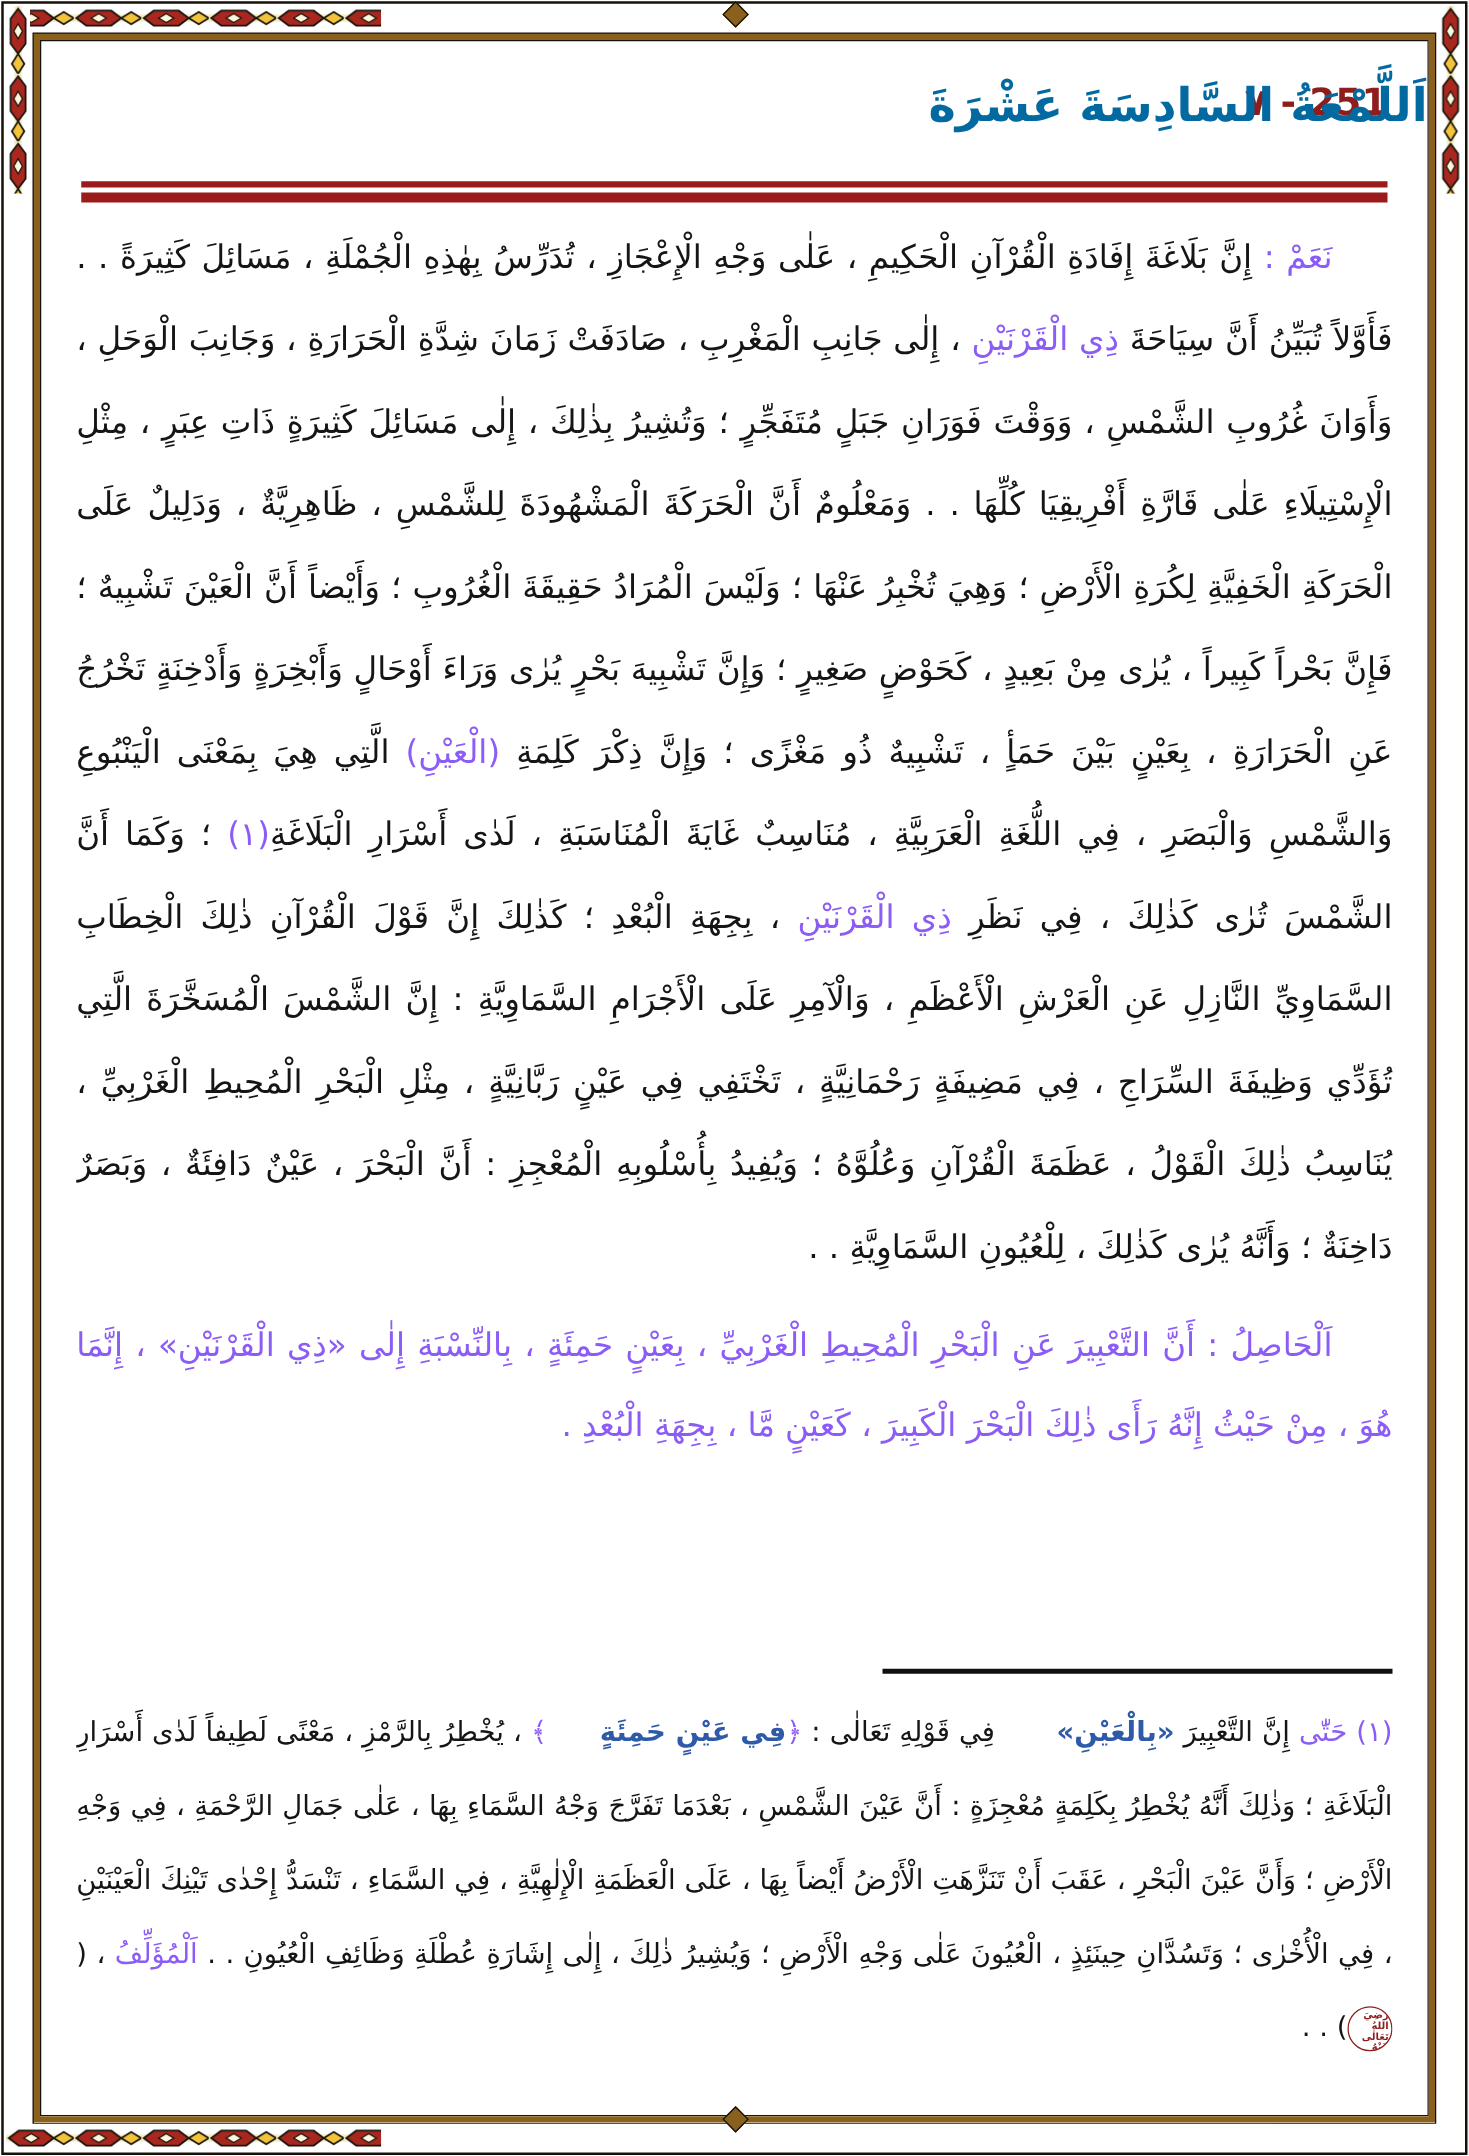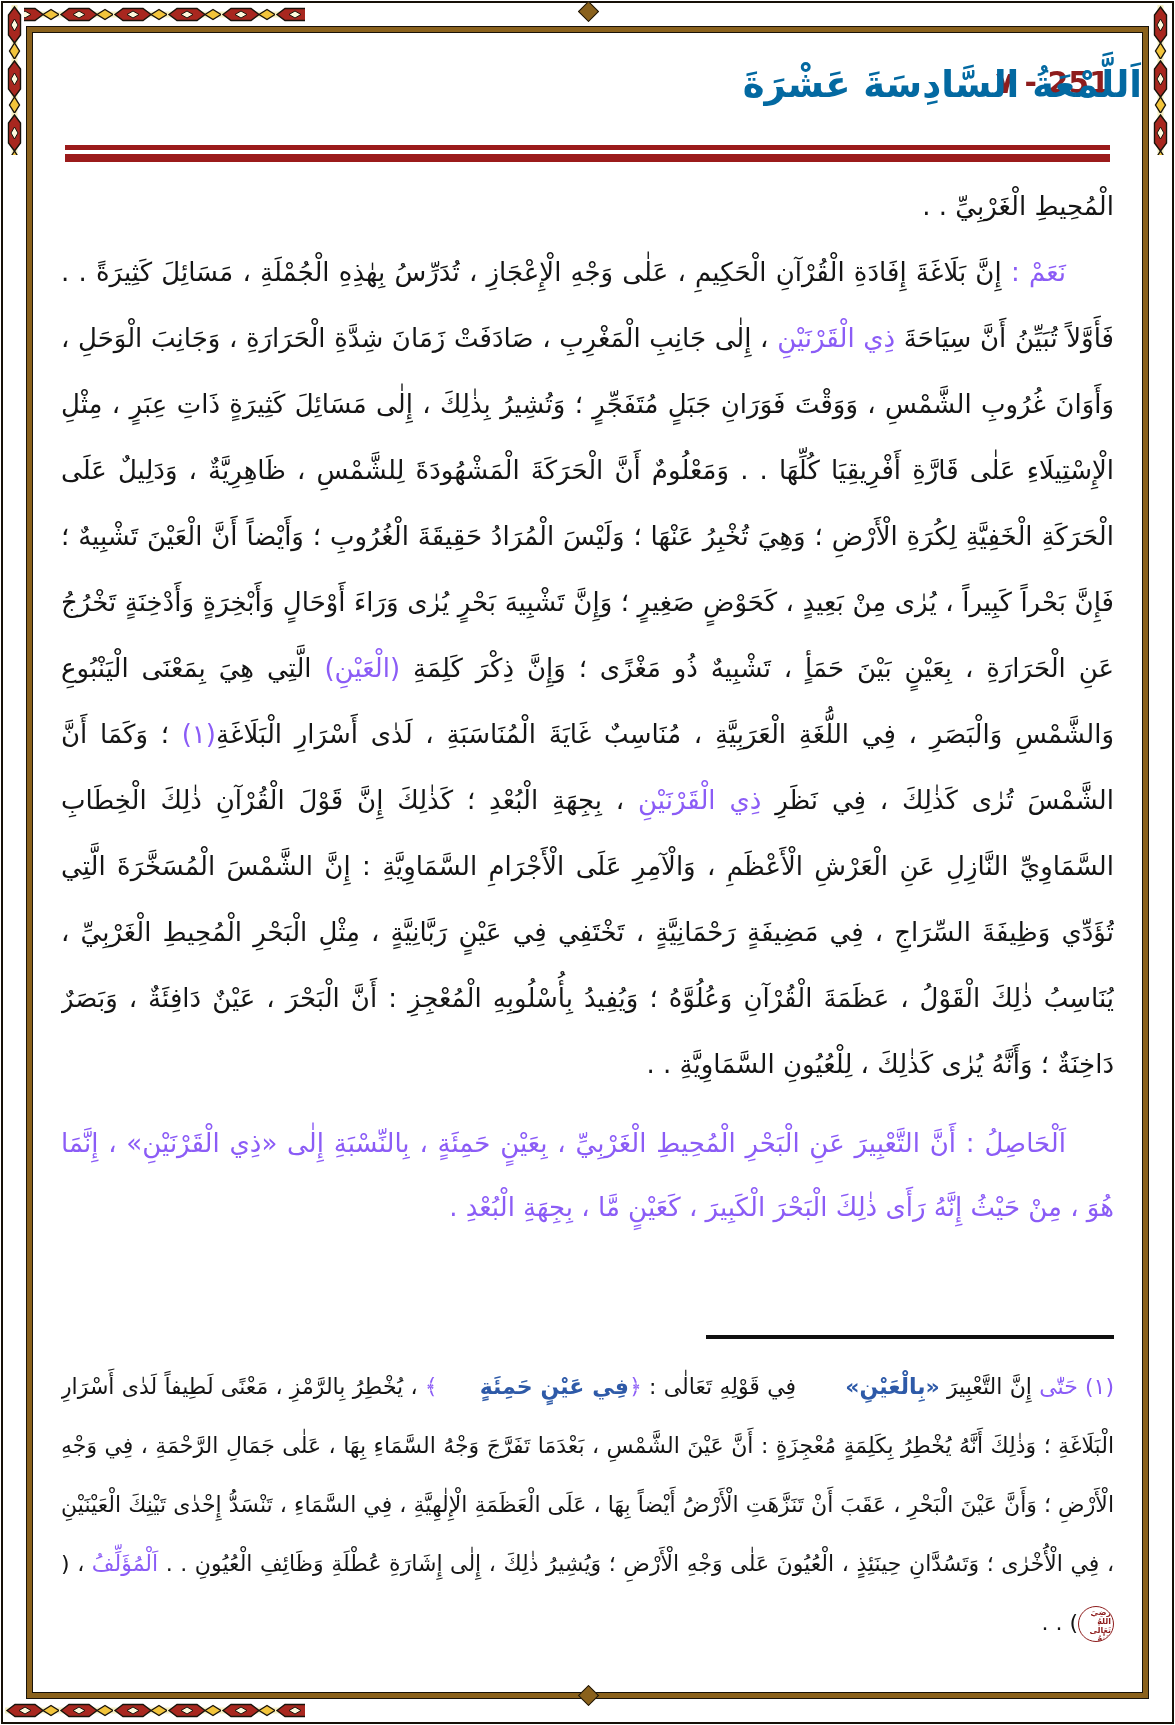--- a/index.html
+++ b/index.html
@@ -146,21 +146,20 @@
   <div class="center-marker top"></div>
   <div class="center-marker bottom"></div>
 
   <div class="content">
 
     <div class="page-number">251 - ٧</div>
     <div class="page-title">اَللَّمْعَةُ السَّادِسَةَ عَشْرَةَ</div>
     <div class="double-rule"></div>
 
     <div class="body-text">
-      <p class="para no-indent"><span class="c-black">الْمُحِيطِ الْغَرْبِيِّ . .</span></p>
       <p class="para"><span class="c-red">نَعَمْ : </span><span class="c-black">إِنَّ بَلَاغَةَ إِفَادَةِ الْقُرْآنِ الْحَكِيمِ ، عَلٰى وَجْهِ الْإِعْجَازِ ، تُدَرِّسُ بِهٰذِهِ الْجُمْلَةِ ، مَسَائِلَ كَثِيرَةً . . فَأَوَّلاً تُبَيِّنُ أَنَّ سِيَاحَةَ </span><span class="c-red">ذِي الْقَرْنَيْنِ</span><span class="c-black"> ، إِلٰى جَانِبِ الْمَغْرِبِ ، صَادَفَتْ زَمَانَ شِدَّةِ الْحَرَارَةِ ، وَجَانِبَ الْوَحَلِ ، وَأَوَانَ غُرُوبِ الشَّمْسِ ، وَوَقْتَ فَوَرَانِ جَبَلٍ مُتَفَجِّرٍ ؛ وَتُشِيرُ بِذٰلِكَ ، إِلٰى مَسَائِلَ كَثِيرَةٍ ذَاتِ عِبَرٍ ، مِثْلِ الْإِسْتِيلَاءِ عَلٰى قَارَّةِ أَفْرِيقِيَا كُلِّهَا . . وَمَعْلُومٌ أَنَّ الْحَرَكَةَ الْمَشْهُودَةَ لِلشَّمْسِ ، ظَاهِرِيَّةٌ ، وَدَلِيلٌ عَلَى الْحَرَكَةِ الْخَفِيَّةِ لِكُرَةِ الْأَرْضِ ؛ وَهِيَ تُخْبِرُ عَنْهَا ؛ وَلَيْسَ الْمُرَادُ حَقِيقَةَ الْغُرُوبِ ؛ وَأَيْضاً أَنَّ الْعَيْنَ تَشْبِيهٌ ؛ فَإِنَّ بَحْراً كَبِيراً ، يُرٰى مِنْ بَعِيدٍ ، كَحَوْضٍ صَغِيرٍ ؛ وَإِنَّ تَشْبِيهَ بَحْرٍ يُرٰى وَرَاءَ أَوْحَالٍ وَأَبْخِرَةٍ وَأَدْخِنَةٍ تَخْرُجُ عَنِ الْحَرَارَةِ ، بِعَيْنٍ بَيْنَ حَمَأٍ ، تَشْبِيهٌ ذُو مَغْزًى ؛ وَإِنَّ ذِكْرَ كَلِمَةِ </span><span class="c-red">(الْعَيْنِ)</span><span class="c-black"> الَّتِي هِيَ بِمَعْنَى الْيَنْبُوعِ وَالشَّمْسِ وَالْبَصَرِ ، فِي اللُّغَةِ الْعَرَبِيَّةِ ، مُنَاسِبٌ غَايَةَ الْمُنَاسَبَةِ ، لَدٰى أَسْرَارِ الْبَلَاغَةِ</span><span class="c-red">(١)</span><span class="c-black"> ؛ وَكَمَا أَنَّ الشَّمْسَ تُرٰى كَذٰلِكَ ، فِي نَظَرِ </span><span class="c-red">ذِي الْقَرْنَيْنِ</span><span class="c-black"> ، بِجِهَةِ الْبُعْدِ ؛ كَذٰلِكَ إِنَّ قَوْلَ الْقُرْآنِ ذٰلِكَ الْخِطَابِ السَّمَاوِيِّ النَّازِلِ عَنِ الْعَرْشِ الْأَعْظَمِ ، وَالْآمِرِ عَلَى الْأَجْرَامِ السَّمَاوِيَّةِ : إِنَّ الشَّمْسَ الْمُسَخَّرَةَ الَّتِي تُؤَدِّي وَظِيفَةَ السِّرَاجِ ، فِي مَضِيفَةٍ رَحْمَانِيَّةٍ ، تَخْتَفِي فِي عَيْنٍ رَبَّانِيَّةٍ ، مِثْلِ الْبَحْرِ الْمُحِيطِ الْغَرْبِيِّ ، يُنَاسِبُ ذٰلِكَ الْقَوْلُ ، عَظَمَةَ الْقُرْآنِ وَعُلُوَّهُ ؛ وَيُفِيدُ بِأُسْلُوبِهِ الْمُعْجِزِ : أَنَّ الْبَحْرَ ، عَيْنٌ دَافِئَةٌ ، وَبَصَرٌ دَاخِنَةٌ ؛ وَأَنَّهُ يُرٰى كَذٰلِكَ ، لِلْعُيُونِ السَّمَاوِيَّةِ . .</span></p>
       <p class="para hasil"><span class="c-red">اَلْحَاصِلُ : أَنَّ التَّعْبِيرَ عَنِ الْبَحْرِ الْمُحِيطِ الْغَرْبِيِّ ، بِعَيْنٍ حَمِئَةٍ ، بِالنِّسْبَةِ إِلٰى «ذِي الْقَرْنَيْنِ» ، إِنَّمَا هُوَ ، مِنْ حَيْثُ إِنَّهُ رَأَى ذٰلِكَ الْبَحْرَ الْكَبِيرَ ، كَعَيْنٍ مَّا ، بِجِهَةِ الْبُعْدِ .</span></p>
     </div>
 
     <div class="footnote-sep"></div>
 
     <div class="footnote"><span class="c-red">(١) حَتّٰى </span><span class="c-black">إِنَّ التَّعْبِيرَ </span><span class="c-blue">«بِالْعَيْنِ»</span><span class="c-black"> فِي قَوْلِهِ تَعَالٰى : </span><span class="c-red">﴿</span><span class="c-blue">فِي عَيْنٍ حَمِئَةٍ</span><span class="c-red">﴾</span><span class="c-black"> ، يُخْطِرُ بِالرَّمْزِ ، مَعْنًى لَطِيفاً لَدٰى أَسْرَارِ الْبَلَاغَةِ ؛ وَذٰلِكَ أَنَّهُ يُخْطِرُ بِكَلِمَةٍ مُعْجِزَةٍ : أَنَّ عَيْنَ الشَّمْسِ ، بَعْدَمَا تَفَرَّجَ وَجْهُ السَّمَاءِ بِهَا ، عَلٰى جَمَالِ الرَّحْمَةِ ، فِي وَجْهِ الْأَرْضِ ؛ وَأَنَّ عَيْنَ الْبَحْرِ ، عَقَبَ أَنْ تَنَزَّهَتِ الْأَرْضُ أَيْضاً بِهَا ، عَلَى الْعَظَمَةِ الْإِلٰهِيَّةِ ، فِي السَّمَاءِ ، تَنْسَدُّ إِحْدٰى تَيْنِكَ الْعَيْنَيْنِ ، فِي الْأُخْرٰى ؛ وَتَسُدَّانِ حِينَئِذٍ ، الْعُيُونَ عَلٰى وَجْهِ الْأَرْضِ ؛ وَيُشِيرُ ذٰلِكَ ، إِلٰى إِشَارَةِ عُطْلَةِ وَظَائِفِ الْعُيُونِ . . </span><span class="c-red">اَلْمُؤَلِّفُ</span><span class="c-black"> ، (</span><span class="seal">رَضِيَ اللهُ تَعَالٰى عَنْهُ</span><span class="c-black">) . .</span></div>
 
   </div>
 </div>

